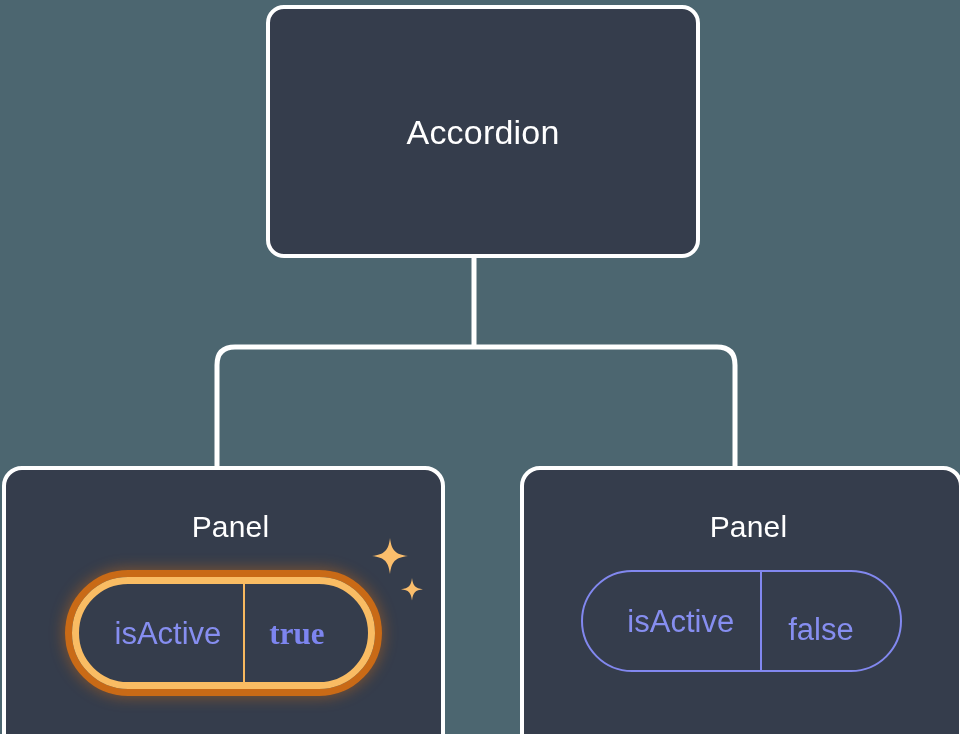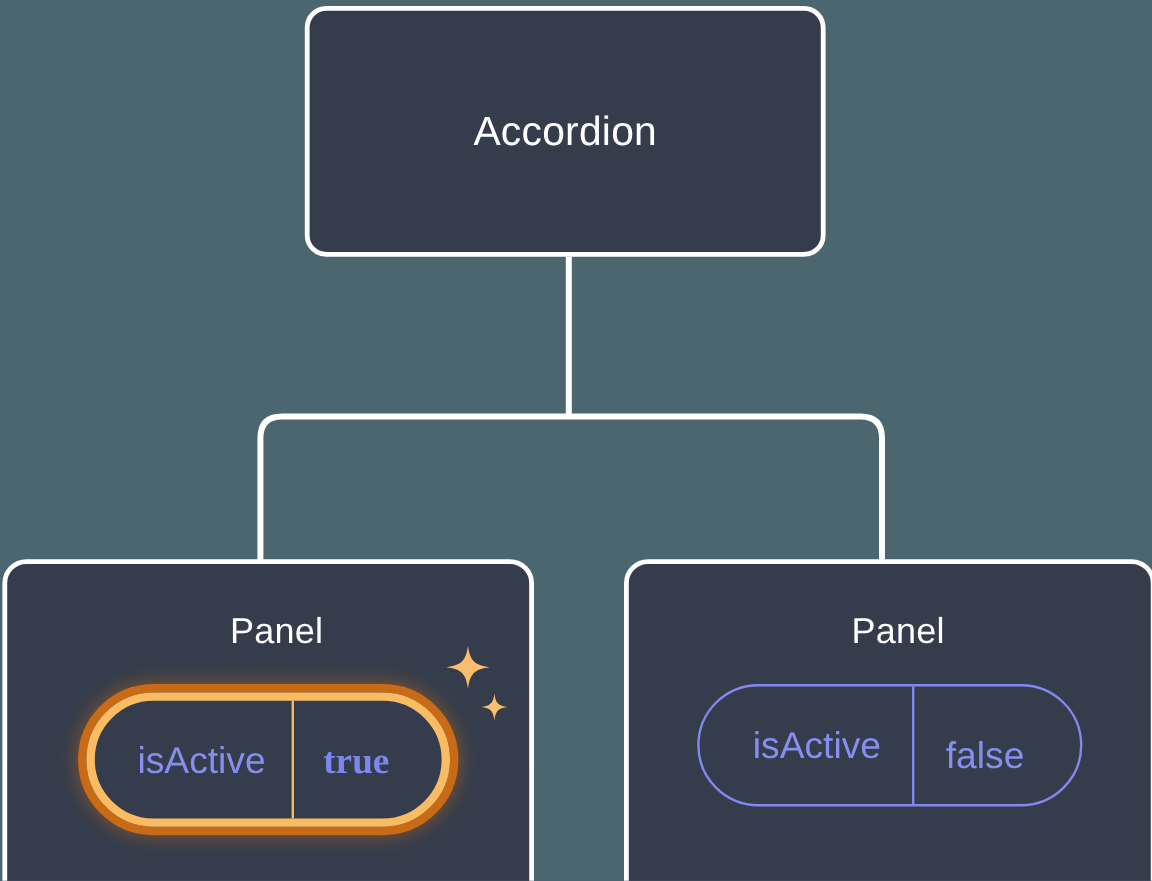--- a/index.html
+++ b/index.html
@@ -35,24 +35,24 @@
     box-sizing: border-box;
     background: #353d4c;
     border: 4px solid #ffffff;
     border-radius: 18px;
     display: flex;
     flex-direction: column;
     align-items: center;
   }
 
   .node-root {
-    left: 254px;
+    left: 266px;
     top: 5px;
     width: 434px;
-    height: 209px;
+    height: 253px;
     justify-content: center;
   }
 
   .node-title {
     color: #ffffff;
     font-size: 34px;
     font-weight: 400;
     letter-spacing: 0.2px;
     line-height: 1;
   }

